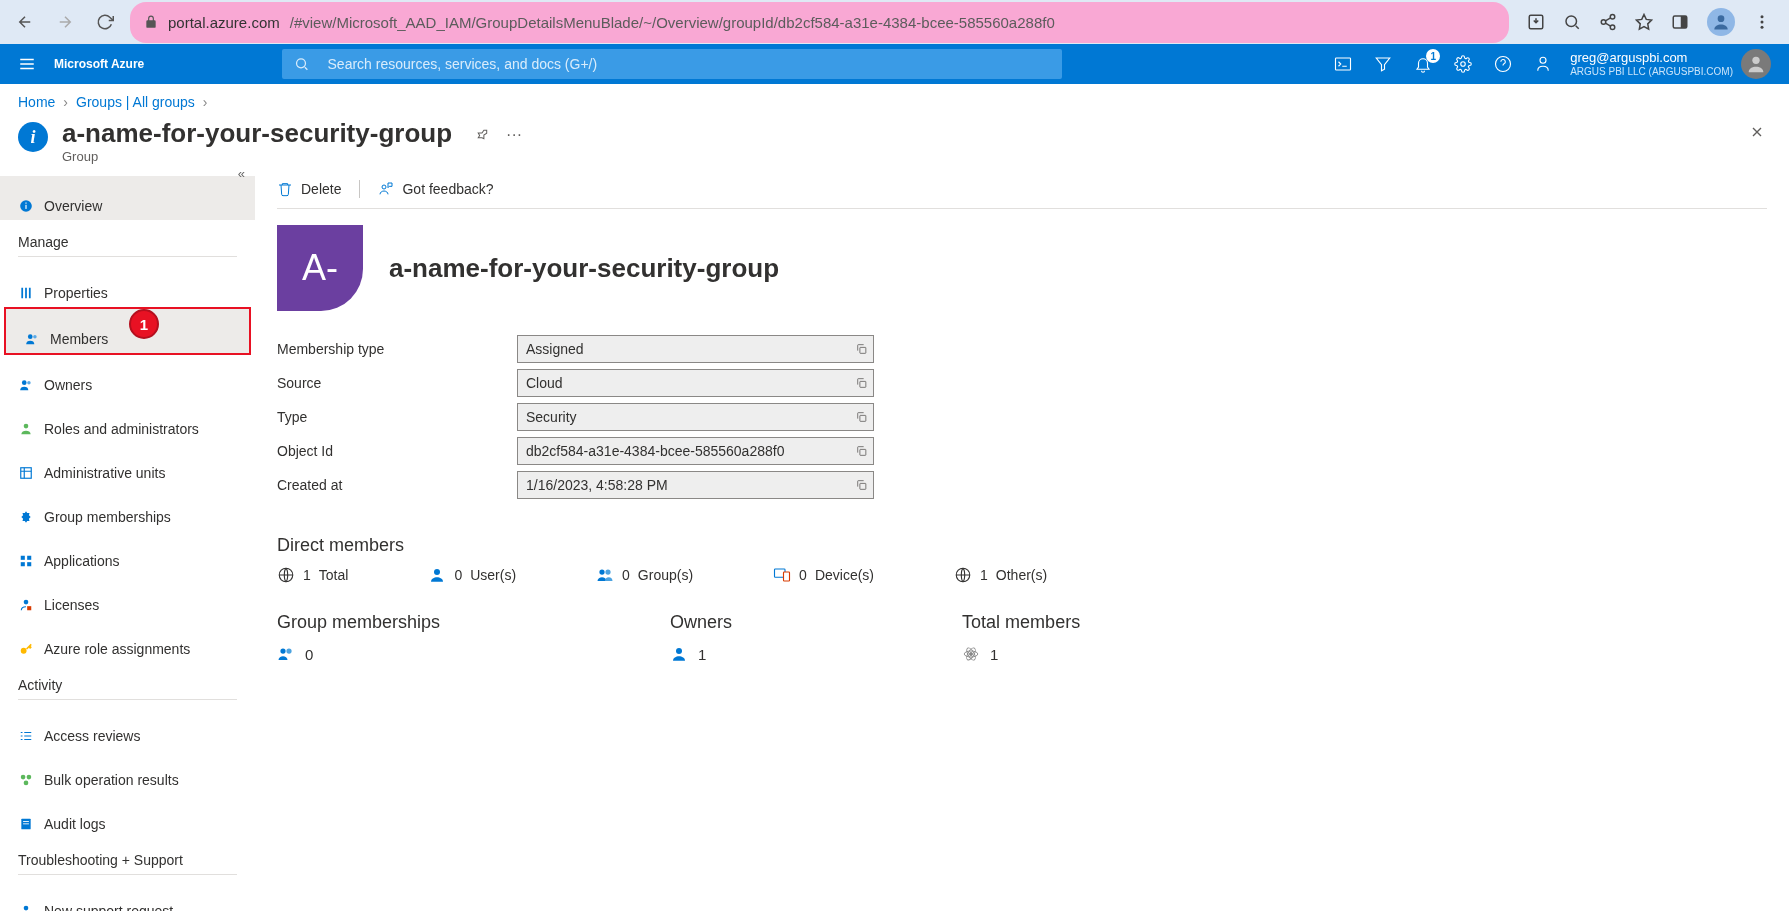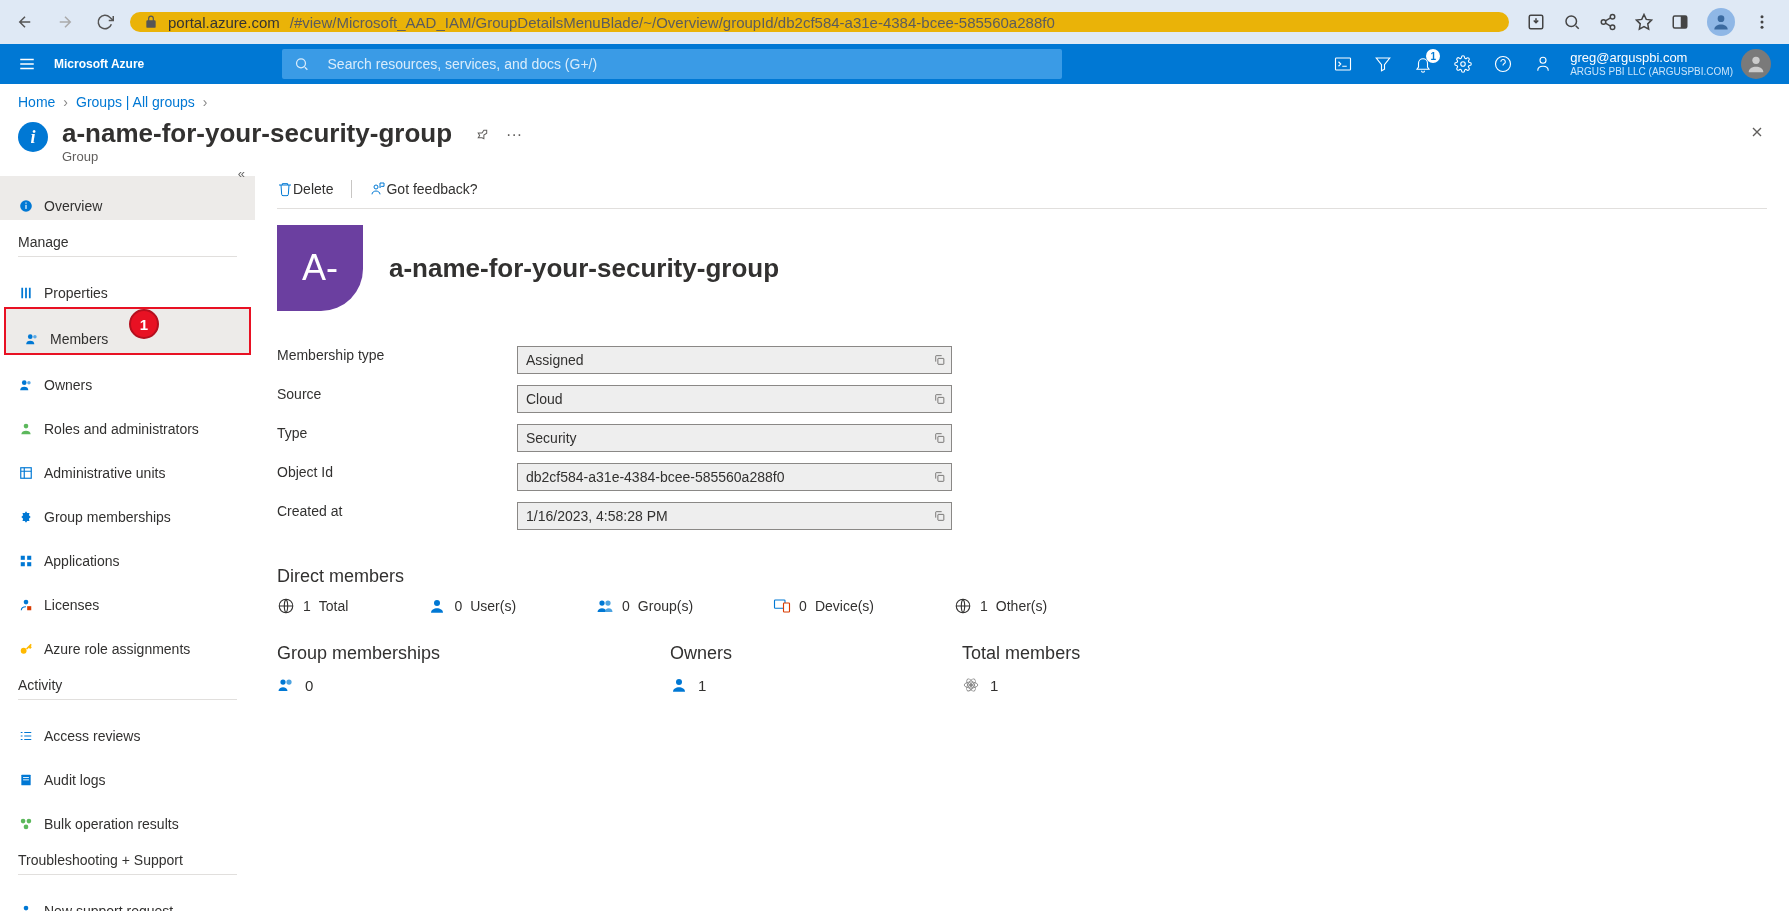--- a/index.html
+++ b/index.html
@@ -2,21 +2,21 @@
 <html><head>
 <meta charset="utf-8">
 <style>
 * { box-sizing: border-box; margin: 0; padding: 0; font-family: "Segoe UI", Arial, sans-serif; }
 body { width: 1789px; height: 911px; background: #fff; overflow: hidden; }
 
 
 .browser-bar { height: 44px; background: #dfe9f5; display: flex; align-items: center; padding: 0 10px; gap: 10px; }
 .browser-bar .nav-btn { width: 30px; height: 30px; display: flex; align-items: center; justify-content: center; color: #555; cursor: pointer; border-radius: 50%; }
 .browser-bar .nav-btn.fwd { color: #aaa; }
-.browser-bar .url-bar { flex: 1; height: 20px; background: #eab308; border-radius: 16px; display: flex; align-items: center; padding: 0 14px; gap: 10px; color: #333; font-size: 15px; }
+.browser-bar .url-bar { flex: 1; height: 41px; background: #f9a8d4; border-radius: 16px; display: flex; align-items: center; padding: 0 14px; gap: 10px; color: #333; font-size: 15px; }
 .browser-bar .url-bar .lock { color: #555; }
 .browser-bar .url-bar span.path { color: #5c5c5c; }
 .browser-bar .right-icons { display: flex; align-items: center; gap: 18px; padding: 0 8px; }
 .browser-bar .right-icons .ico { color: #444; cursor: pointer; }
 .browser-bar .avatar { width: 28px; height: 28px; border-radius: 50%; background: #8fb7e6; display: flex; align-items: center; justify-content: center; }
 
 
 .azure-bar { height: 40px; background: #0078d4; display: flex; align-items: center; color: #fff; padding: 0 18px; gap: 18px; }
 .azure-bar .hamburger { cursor: pointer; }
 .azure-bar .brand { font-size: 12px; font-weight: 600; margin-right: 120px; }
@@ -53,33 +53,33 @@
 .side .item { display: flex; align-items: center; gap: 10px; padding: 22px 10px 6px 18px; font-size: 14px; color: #323130; cursor: pointer; }
 .side .item.selected { background: #edebe9; }
 .side .item .ic { width: 16px; display: flex; justify-content: center; color: #0078d4; }
 .side .section { font-size: 14px; font-weight: 400; color: #323130; padding: 14px 18px 4px; }
 .side .section-line { border-bottom: 1px solid #e1dfdd; margin: 2px 18px 6px; }
 .side .highlight-box { border: 2px solid #e81123; margin: 0 4px; }
 .side .callout { position: absolute; width: 30px; height: 30px; background: #e81123; color: #fff; border-radius: 50%; display: flex; align-items: center; justify-content: center; font-weight: 700; font-size: 15px; right: 96px; top: 133px; z-index: 5; border: 2px solid #b40f1e; }
 
 .main { flex: 1; padding: 0 0 0 22px; }
 .command-bar { display: flex; align-items: center; gap: 18px; padding: 4px 0 10px; border-bottom: 1px solid #e1dfdd; margin-right: 22px; }
-.command-bar .cmd { display: flex; align-items: flex-end; font-size: 14px; color: #323130; cursor: pointer; }
+.command-bar .cmd { display: flex; align-items: flex-end; gap: 8px; font-size: 14px; color: #323130; cursor: pointer; }
 .command-bar .cmd .ci { color: #0078d4; }
 .command-bar .sep { width: 1px; height: 18px; background: #c8c6c4; }
 
 .hero { display: flex; align-items: center; gap: 26px; padding: 16px 0 24px; }
 .hero .tile { width: 86px; height: 86px; background: #6b3fa0; color: #fff; display: flex; align-items: center; justify-content: center; font-size: 36px; font-weight: 300; border-radius: 0 0 42px 0; }
 .hero .tile-wrap { position: relative; }
 .hero .gname { font-size: 26px; font-weight: 600; color: #323130; }
 
-.props { display: flex; flex-direction: column; gap: 0; }
+.props { display: flex; flex-direction: column; gap: 6px; }
 .prow { display: flex; align-items: center; }
 .prow .plabel { width: 240px; font-size: 14px; color: #323130; }
-.prow .pval { width: 435px; position: relative; margin-top: 11px; }
+.prow .pval { width: 357px; position: relative; }
 .prow .pval .box { width: 100%; height: 28px; background: #eeeeee; border: 1px solid #8a8886; padding: 0 30px 0 8px; font-size: 14px; color: #323130; display: flex; align-items: center; }
 .prow .pval .copy { position: absolute; right: 6px; top: 50%; transform: translateY(-50%); color: #605e5c; cursor: pointer; }
 
 .section-h { font-size: 18px; color: #323130; margin: 36px 0 10px; }
 .stats-row { display: flex; gap: 80px; align-items: center; }
 .stat { display: flex; align-items: center; gap: 8px; font-size: 14px; color: #323130; }
 .stat .sic { color: #0078d4; }
 .stat.globe .sic { color: #323130; }
 
 .three-col { display: flex; gap: 230px; margin-top: 28px; }
@@ -371,37 +371,37 @@
     <div class="item">
       <span class="ic">
           <svg width="14" height="14" viewBox="0 0 24 24" fill="none" stroke="#0078d4" stroke-width="2">
             <path d="M3 6h3M3 12h3M3 18h3M9 6h12M9 12h12M9 18h12"></path>
           </svg>
         </span>
       <span>Access reviews</span>
     </div>
     <div class="item">
       <span class="ic">
-          <svg width="14" height="14" viewBox="0 0 24 24" fill="#0078d4">
-            <rect x="4" y="3" width="16" height="18" rx="1"></rect>
-            <rect x="7" y="7" width="10" height="1.5" fill="#fff"></rect>
-            <rect x="7" y="11" width="10" height="1.5" fill="#fff"></rect>
-          </svg>
-        </span>
-      <span>Audit logs</span>
-    </div>
-    <div class="item">
-      <span class="ic">
           <svg width="14" height="14" viewBox="0 0 24 24" fill="#5cb85c">
             <circle cx="7" cy="7" r="4"></circle>
             <circle cx="17" cy="7" r="4"></circle>
             <circle cx="12" cy="17" r="4"></circle>
           </svg>
         </span>
       <span>Bulk operation results</span>
+    </div>
+    <div class="item">
+      <span class="ic">
+          <svg width="14" height="14" viewBox="0 0 24 24" fill="#0078d4">
+            <rect x="4" y="3" width="16" height="18" rx="1"></rect>
+            <rect x="7" y="7" width="10" height="1.5" fill="#fff"></rect>
+            <rect x="7" y="11" width="10" height="1.5" fill="#fff"></rect>
+          </svg>
+        </span>
+      <span>Audit logs</span>
     </div>
     <div class="section">Troubleshooting + Support</div>
     <div class="section-line"></div>
     <div class="item">
       <span class="ic">
           <svg width="14" height="14" viewBox="0 0 24 24" fill="#0078d4">
             <circle cx="12" cy="7" r="4"></circle>
             <path d="M4 21c0-4 4-6 8-6s8 2 8 6"></path>
           </svg>
         </span>

